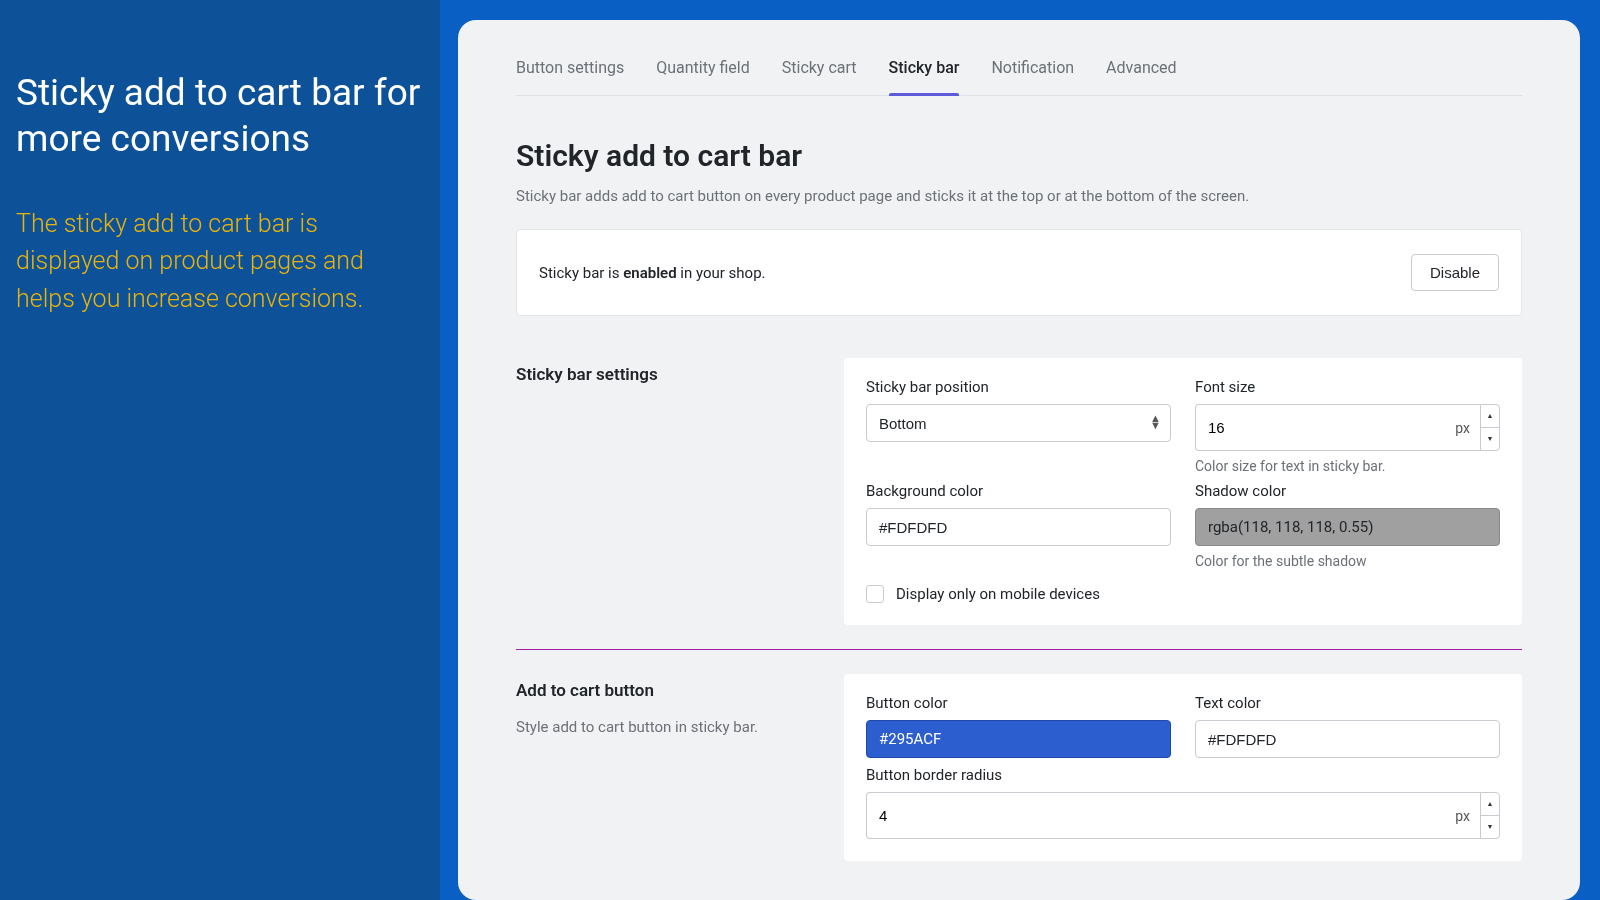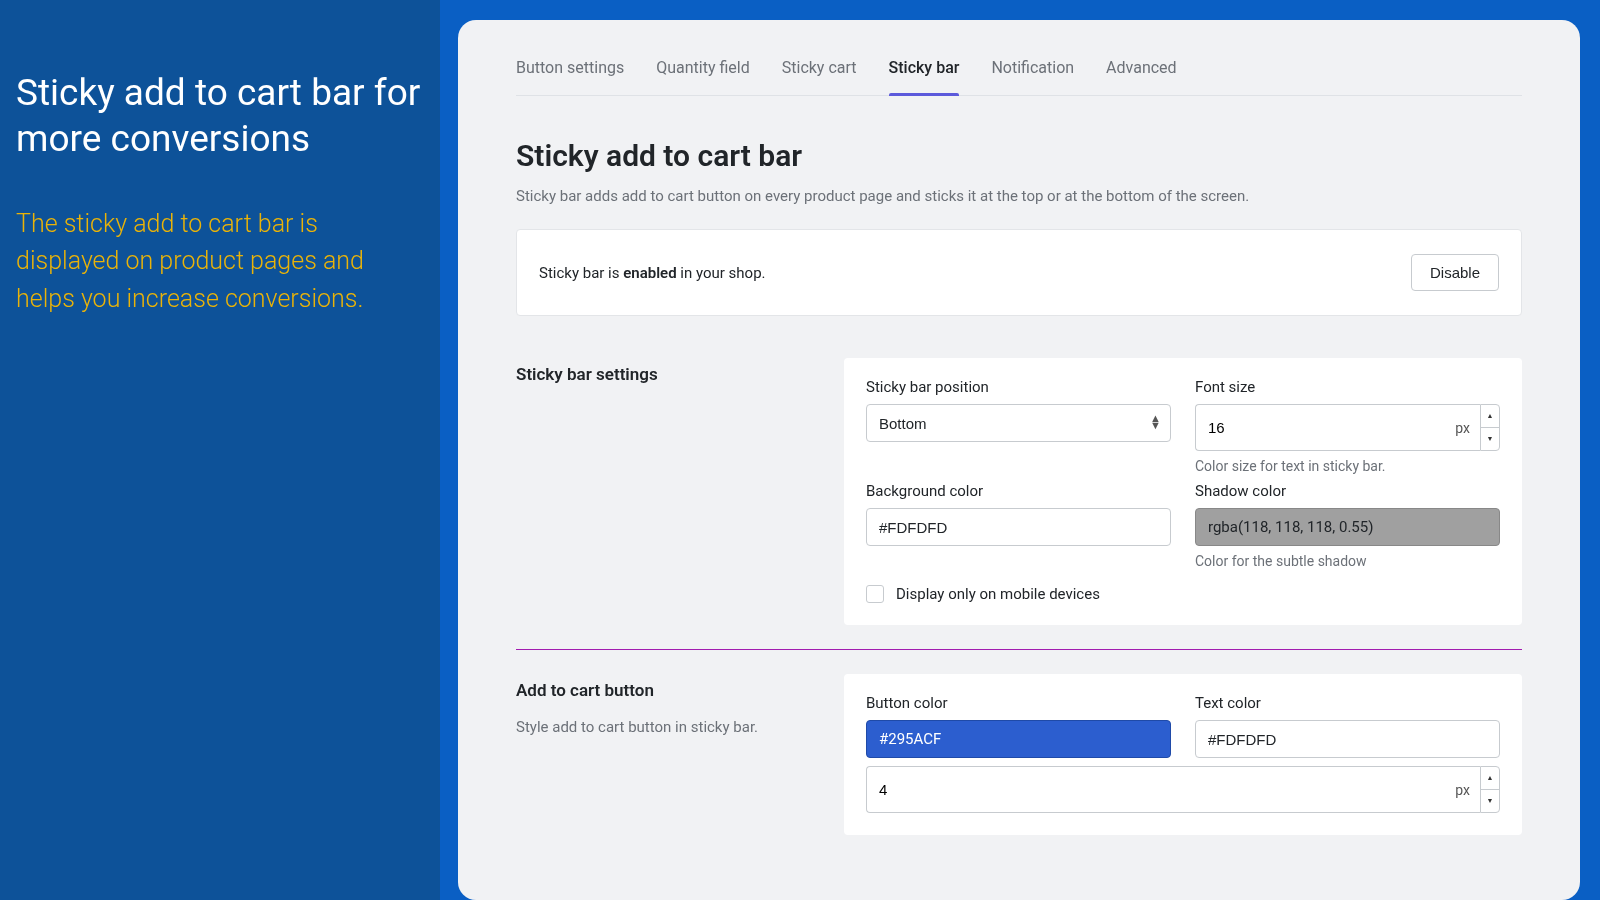--- a/index.html
+++ b/index.html
@@ -336,20 +336,21 @@
             <label class="label">Button color</label>
             <div class="color-input color-blue">
               <span>#295ACF</span>
             </div>
           </div>
           <div>
             <label class="label">Text color</label>
             <input class="input" value="#FDFDFD" style="">
           </div>
           <div class="form-full">
+            <label class="label">Button border radius</label>
             <div class="stepper-wrap">
               <input class="stepper-input" value="4" style="">
               <div class="stepper-unit">px</div>
               <div class="stepper-btns">
                 <div>▲</div>
                 <div>▼</div>
               </div>
             </div>
           </div>
         </div>

